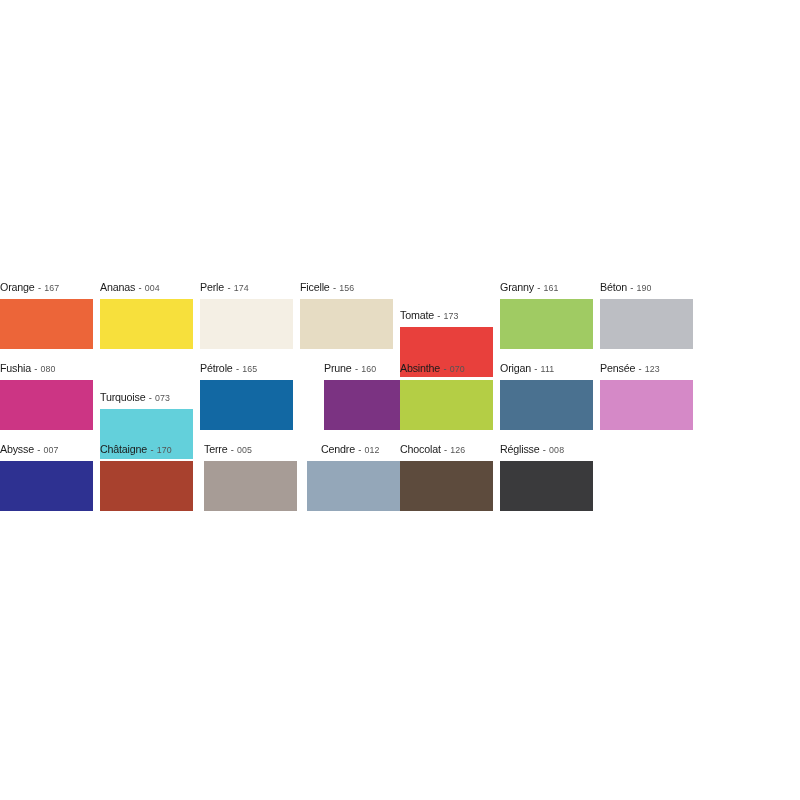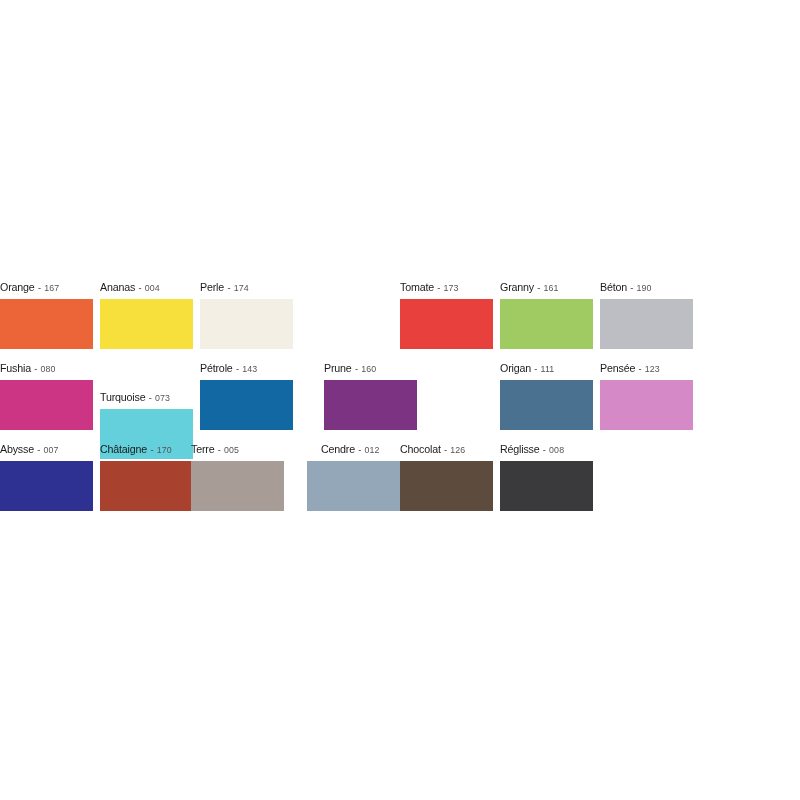--- a/index.html
+++ b/index.html
@@ -78,21 +78,25 @@
         <div class="swatch-chip" style="background: rgb(236, 101, 57);"></div>
       </div>
       <div class="swatch-cell" style="left: 100px;">
         <div class="swatch-label"><span class="name">Ananas</span><span class="sep"> - </span><span class="code">004</span></div>
         <div class="swatch-chip" style="background: rgb(247, 224, 60);"></div>
       </div>
       <div class="swatch-cell" style="left: 200px;">
         <div class="swatch-label"><span class="name">Perle</span><span class="sep"> - </span><span class="code">174</span></div>
         <div class="swatch-chip" style="background: rgb(244, 239, 228);"></div>
       </div>
-      <div class="swatch-cell" style="left: 400px;">
+      <div class="swatch-cell" style="left: 300px;">
+        <div class="swatch-label"><span class="name">Ficelle</span><span class="sep"> - </span><span class="code">156</span></div>
+        <div class="swatch-chip" style="background: rgb(230, 220, 195);"></div>
+      </div>
+      <div class="swatch-cell" style="left: 400px; margin-top: 28px;">
         <div class="swatch-label"><span class="name">Tomate</span><span class="sep"> - </span><span class="code">173</span></div>
         <div class="swatch-chip" style="background: rgb(232, 64, 60);"></div>
       </div>
       <div class="swatch-cell" style="left: 500px;">
         <div class="swatch-label"><span class="name">Granny</span><span class="sep"> - </span><span class="code">161</span></div>
         <div class="swatch-chip" style="background: rgb(160, 203, 99);"></div>
       </div>
       <div class="swatch-cell" style="left: 600px;">
         <div class="swatch-label"><span class="name">Béton</span><span class="sep"> - </span><span class="code">190</span></div>
         <div class="swatch-chip" style="background: rgb(188, 190, 195);"></div>
@@ -101,46 +105,50 @@
     <div class="swatch-row">
       <div class="swatch-cell" style="left: 0px;">
         <div class="swatch-label"><span class="name">Fushia</span><span class="sep"> - </span><span class="code">080</span></div>
         <div class="swatch-chip" style="background: rgb(204, 53, 132);"></div>
       </div>
       <div class="swatch-cell" style="left: 100px; margin-top: 29px;">
         <div class="swatch-label"><span class="name">Turquoise</span><span class="sep"> - </span><span class="code">073</span></div>
         <div class="swatch-chip" style="background: rgb(99, 208, 219);"></div>
       </div>
       <div class="swatch-cell" style="left: 200px;">
-        <div class="swatch-label"><span class="name">Pétrole</span><span class="sep"> - </span><span class="code">143</span></div>
+        <div class="swatch-label"><span class="name">Pétrole</span><span class="sep"> - </span><span class="code">165</span></div>
         <div class="swatch-chip" style="background: rgb(18, 104, 163);"></div>
       </div>
       <div class="swatch-cell" style="left: 300px; margin-left: 24px;">
         <div class="swatch-label"><span class="name">Prune</span><span class="sep"> - </span><span class="code">160</span></div>
         <div class="swatch-chip" style="background: rgb(123, 51, 130);"></div>
+      </div>
+      <div class="swatch-cell" style="left: 400px;">
+        <div class="swatch-label"><span class="name">Absinthe</span><span class="sep"> - </span><span class="code">070</span></div>
+        <div class="swatch-chip" style="background: rgb(180, 206, 69);"></div>
       </div>
       <div class="swatch-cell" style="left: 500px;">
         <div class="swatch-label"><span class="name">Origan</span><span class="sep"> - </span><span class="code">111</span></div>
         <div class="swatch-chip" style="background: rgb(74, 113, 144);"></div>
       </div>
       <div class="swatch-cell" style="left: 600px;">
         <div class="swatch-label"><span class="name">Pensée</span><span class="sep"> - </span><span class="code">123</span></div>
         <div class="swatch-chip" style="background: rgb(213, 137, 199);"></div>
       </div>
     </div>
     <div class="swatch-row">
       <div class="swatch-cell" style="left: 0px;">
         <div class="swatch-label"><span class="name">Abysse</span><span class="sep"> - </span><span class="code">007</span></div>
         <div class="swatch-chip" style="background: rgb(46, 49, 145);"></div>
       </div>
       <div class="swatch-cell" style="left: 100px;">
         <div class="swatch-label"><span class="name">Châtaigne</span><span class="sep"> - </span><span class="code">170</span></div>
         <div class="swatch-chip" style="background: rgb(168, 65, 46);"></div>
       </div>
-      <div class="swatch-cell" style="left: 191px;">
+      <div class="swatch-cell" style="left: 204px;">
         <div class="swatch-label"><span class="name">Terre</span><span class="sep"> - </span><span class="code">005</span></div>
         <div class="swatch-chip" style="background: rgb(167, 156, 150);"></div>
       </div>
       <div class="swatch-cell" style="left: 307px; text-align: center;">
         <div class="swatch-label"><span class="name">Cendre</span><span class="sep"> - </span><span class="code">012</span></div>
         <div class="swatch-chip" style="background: rgb(148, 167, 185);"></div>
       </div>
       <div class="swatch-cell" style="left: 400px;">
         <div class="swatch-label"><span class="name">Chocolat</span><span class="sep"> - </span><span class="code">126</span></div>
         <div class="swatch-chip" style="background: rgb(93, 75, 61);"></div>

